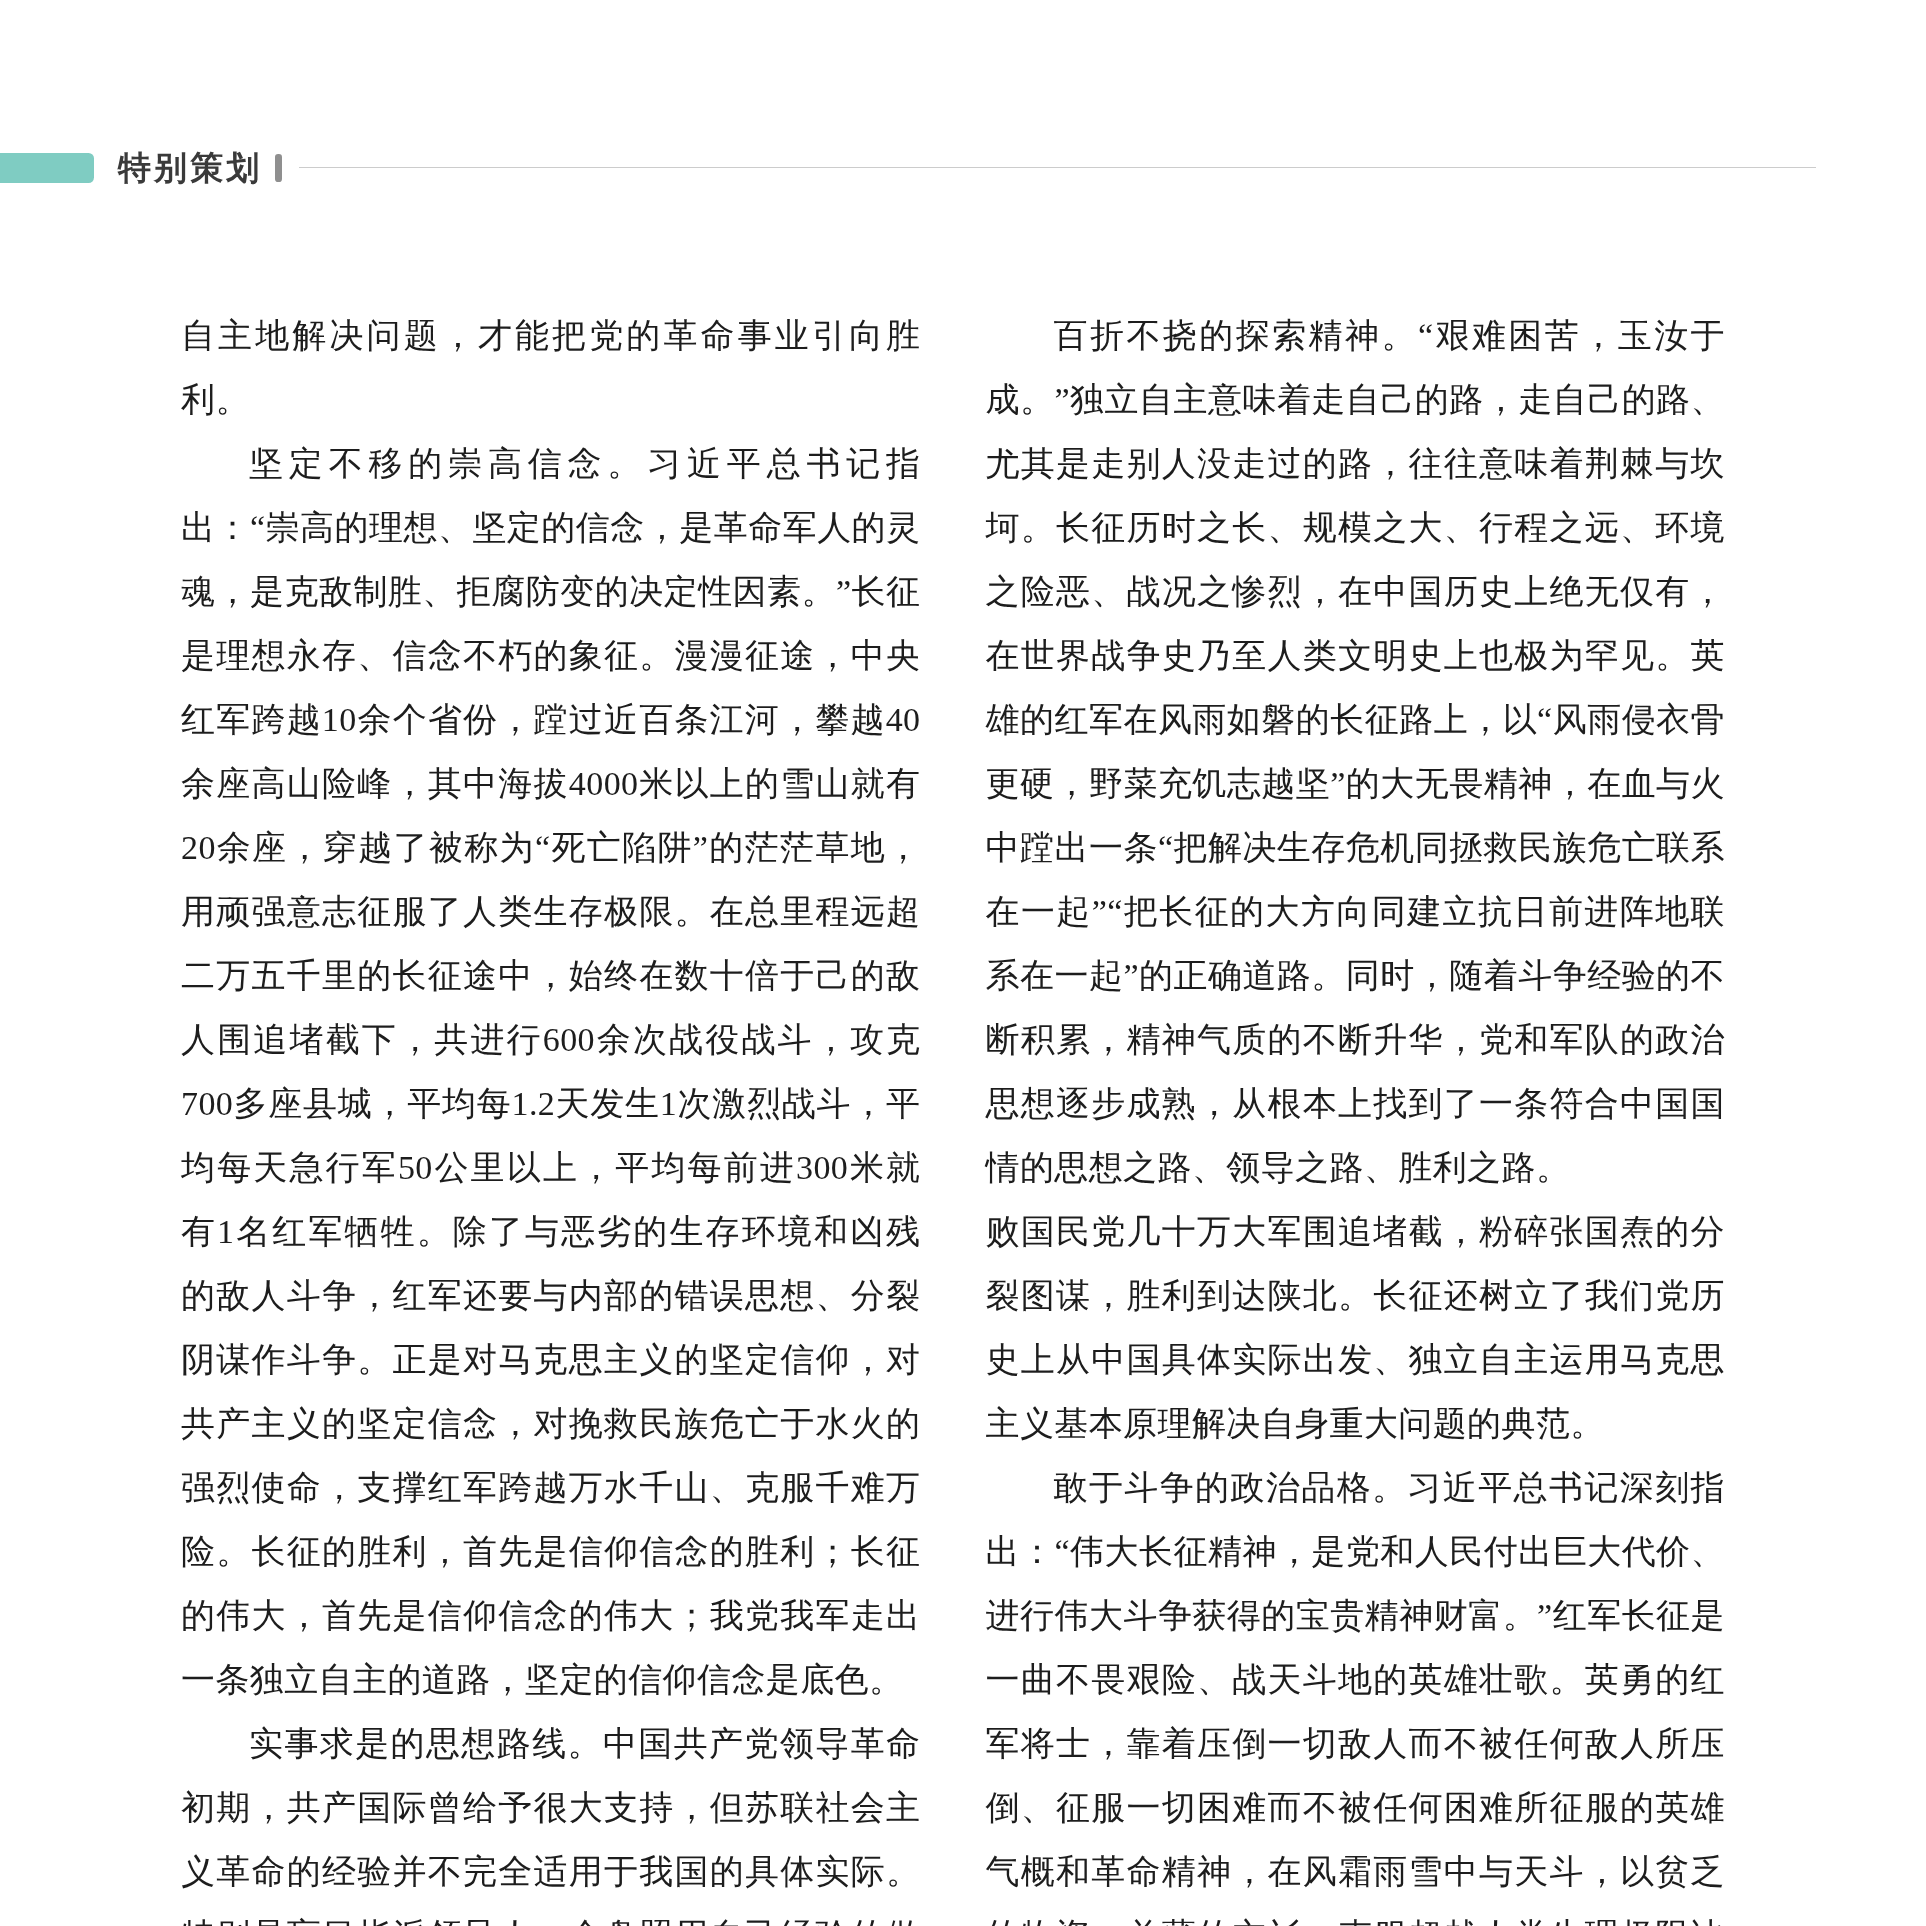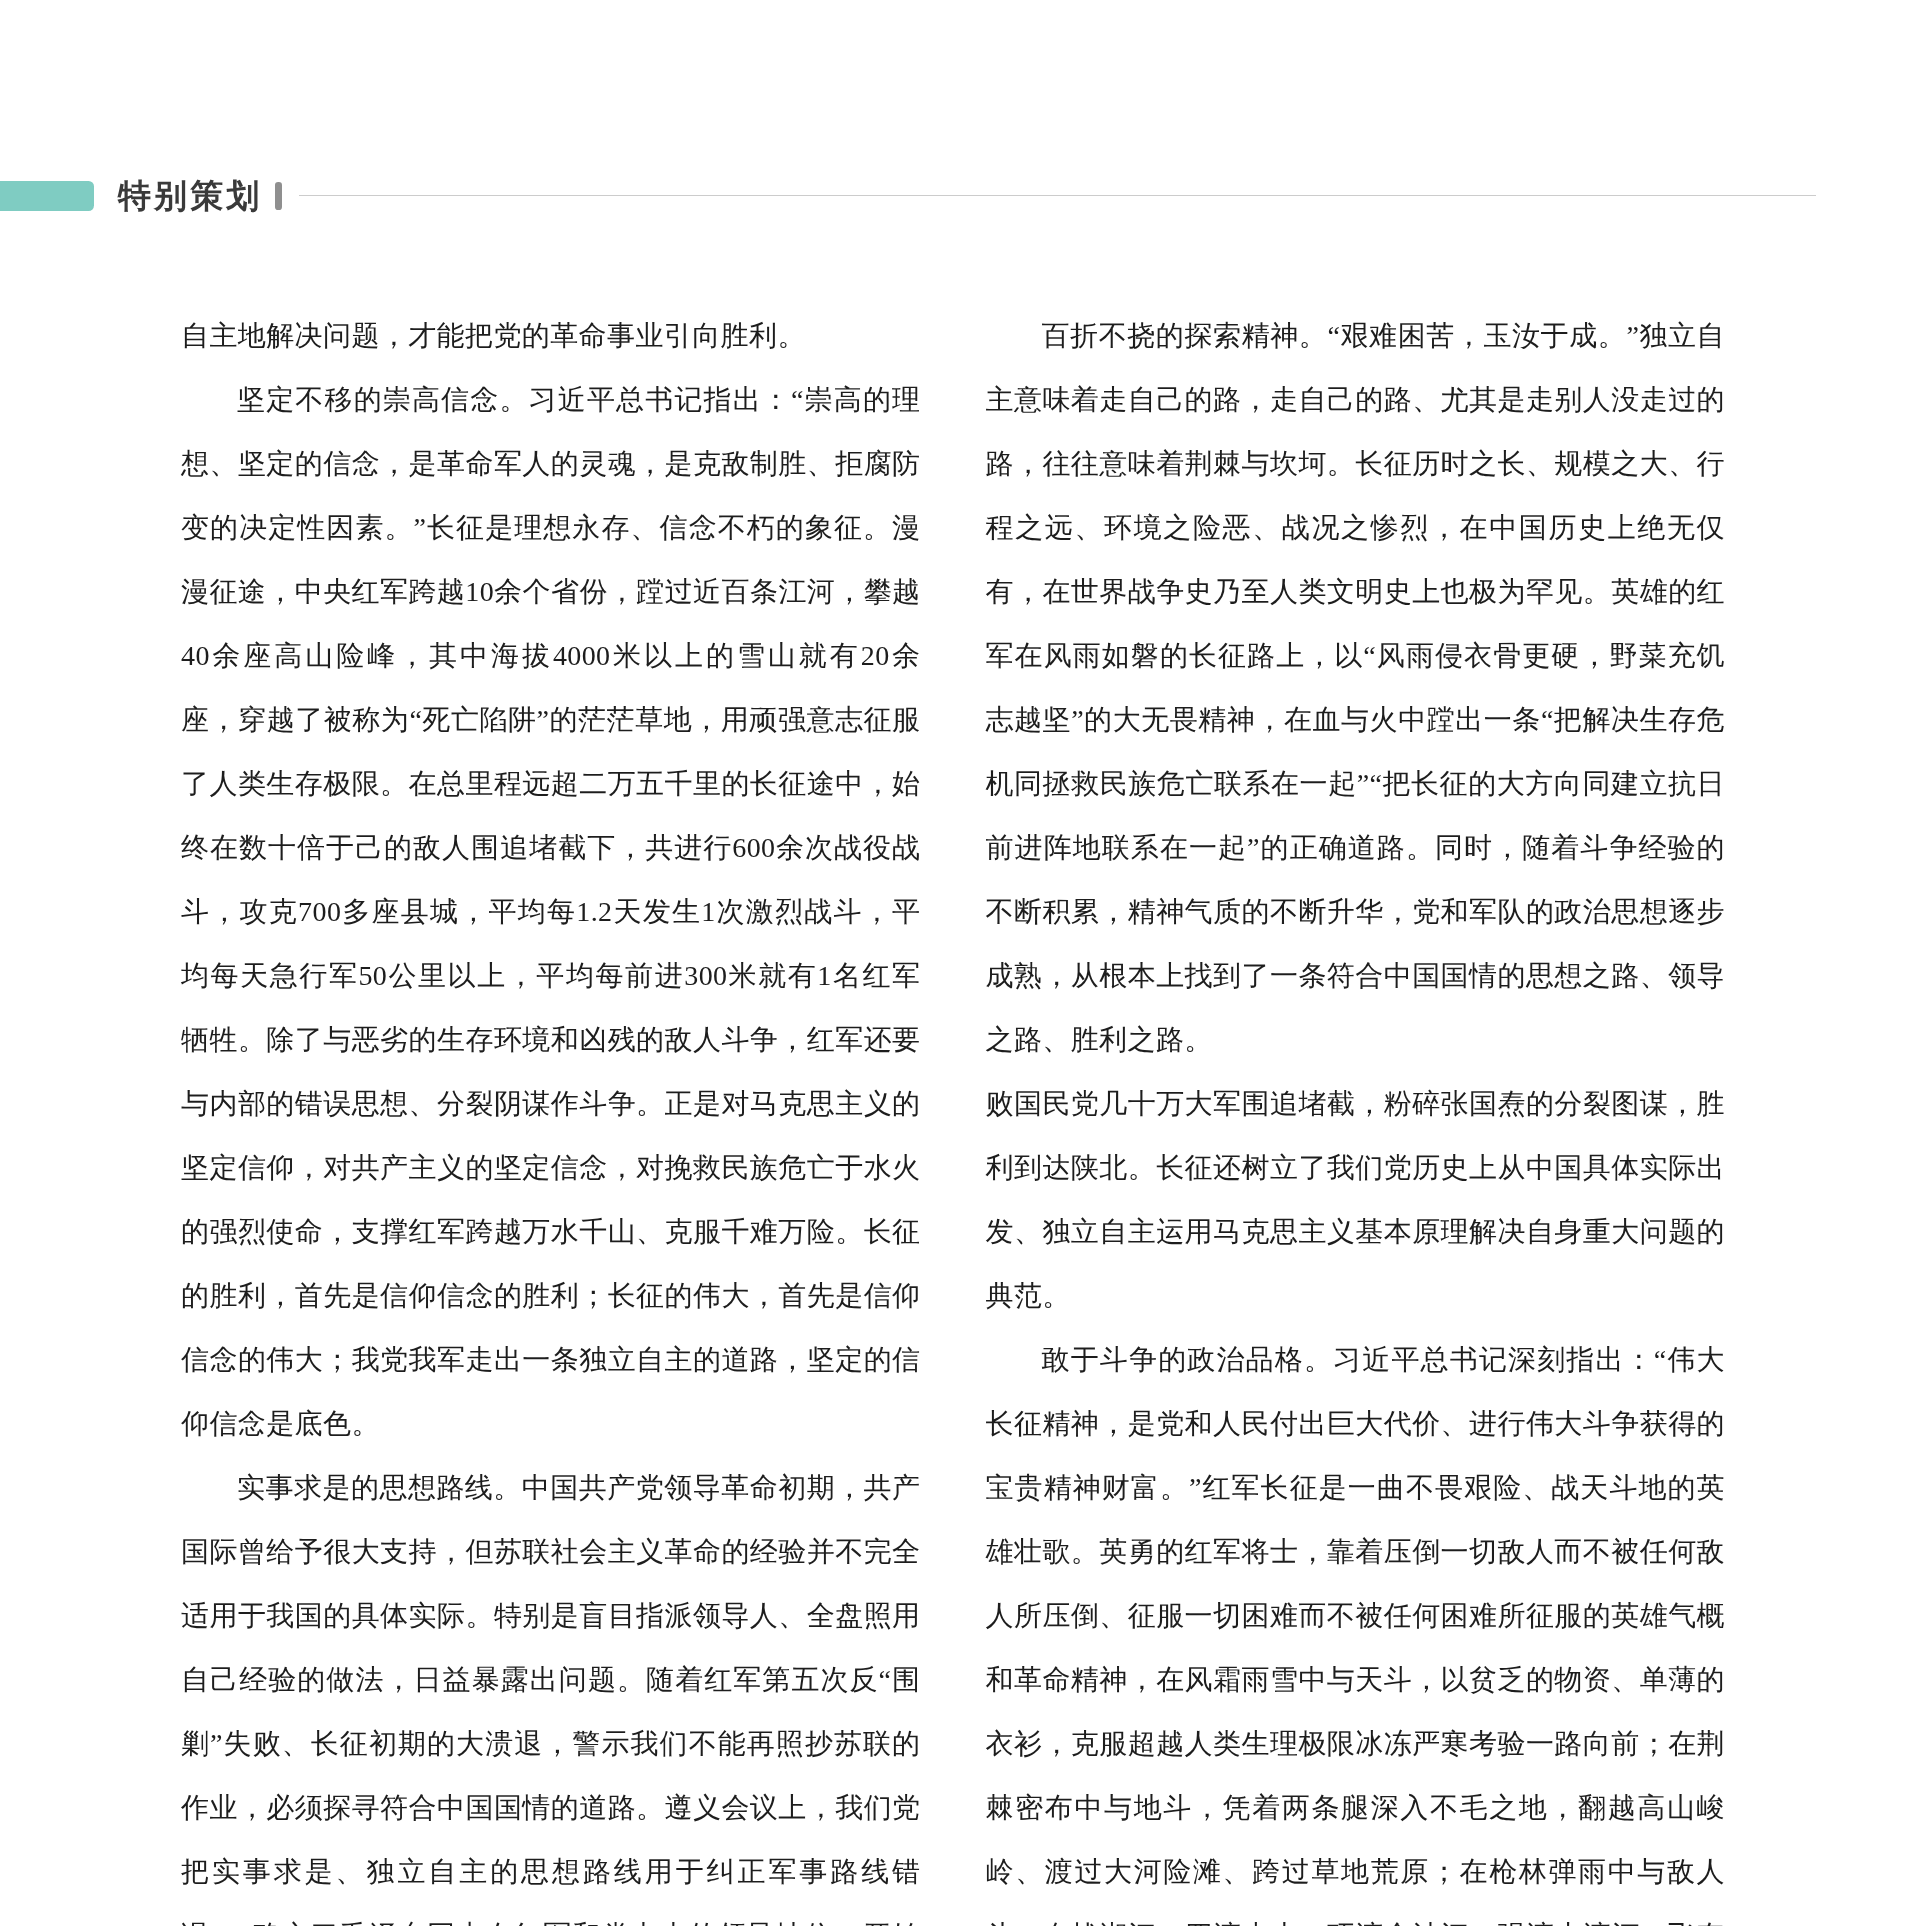--- a/index.html
+++ b/index.html
@@ -17,21 +17,20 @@
   }
 
   
   .page-header {
     position: absolute;
     top: 151px;
     left: 0;
     width: 1816px;
     display: flex;
     align-items: center;
-    margin-top: 28px;
   }
   .accent-tab {
     width: 94px;
     height: 30px;
     background: #7fccc2;
     border-radius: 0 5.4px 5.4px 0;
     flex: 0 0 auto;
   }
   .section-title {
     margin: 0 0 0 24px;
@@ -67,21 +66,21 @@
     width: 1544px;
     display: flex;
     gap: 65px;
   }
   .column {
     flex: 1 1 0;
     min-width: 0;
   }
   .para {
     margin: 0;
-    font-size: 28px;
+    font-size: 34px;
     line-height: 64px;
     color: #1d1d1d;
     text-align: justify;
     text-justify: inter-ideograph;
     text-indent: 2em;
     letter-spacing: 0.4px;
   }
   .para.continuation {
     text-indent: 0;
   }

